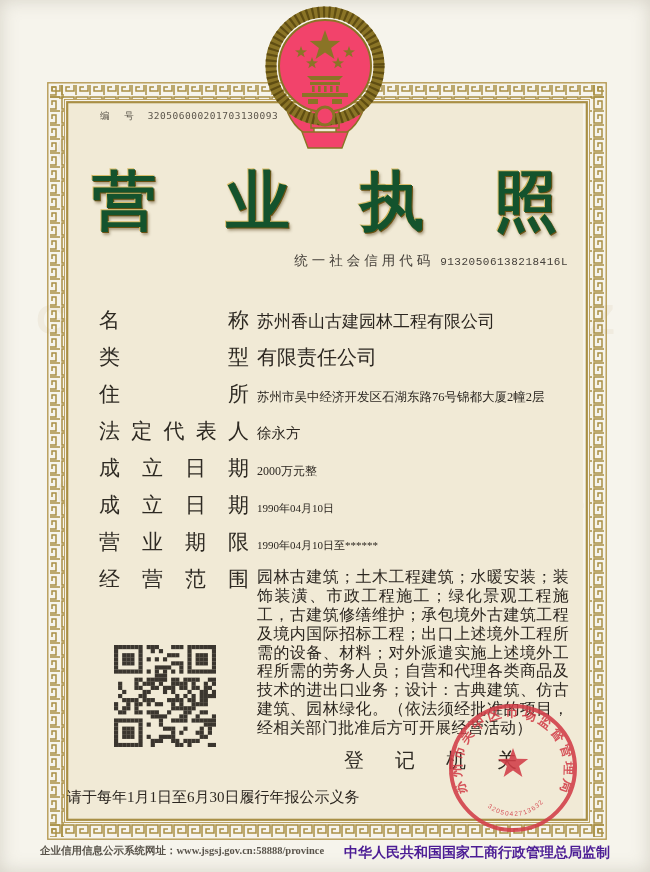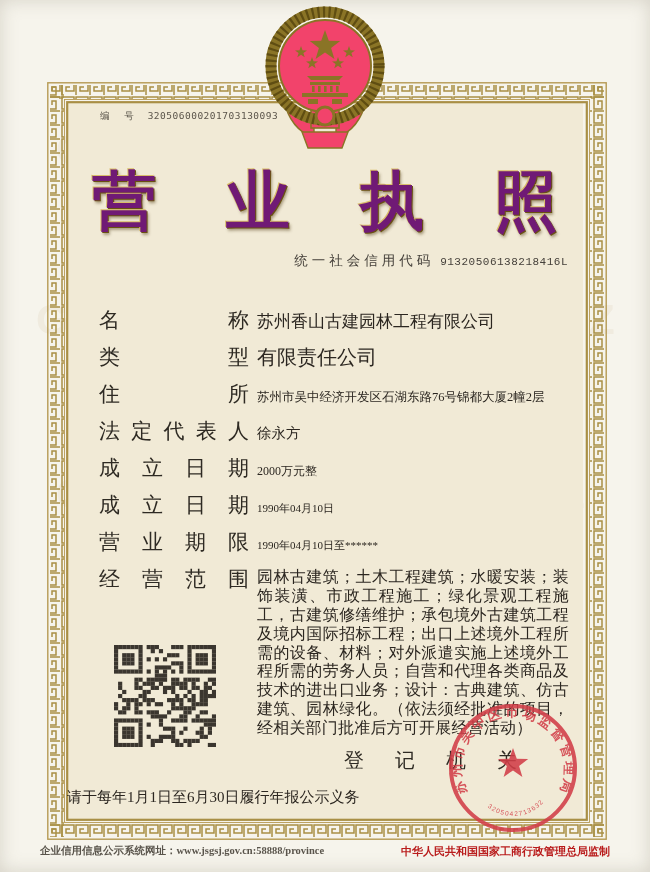--- a/index.html
+++ b/index.html
@@ -27,21 +27,21 @@
     position:absolute; left:100px; top:110px; z-index:5;
     font-family:"DejaVu Sans Mono","Liberation Mono",monospace;
     font-size:9.5px; color:#5a544a; letter-spacing:.5px;
   }
   .serial .lbl{letter-spacing:6px; margin-right:8px; font-family:Liberation Sans, sans-serif;}
 
   .title{
     position:absolute; left:0; right:0; top:158px; z-index:5;
     text-align:center; font-size:64px; font-weight:bold;
     letter-spacing:26px; text-indent:26px;
-    color:#701a75;
+    color:#14532d;
     text-shadow: -1px -1px 0 #d9bd6a, 1px 1px 0 #6a5112, 2px 3px 3px rgba(80,60,20,.45);
     font-family:"Liberation Sans","DejaVu Sans",sans-serif;
   }
 
   .credit{
     position:absolute; right:82px; top:252px; z-index:5;
     font-size:13.5px; color:#45403a; white-space:nowrap;
   }
   .credit .clabel{letter-spacing:4px; margin-right:6px;}
   .credit .ccode{font-family:Liberation Mono, monospace; font-size:11px; letter-spacing:.5px;}
@@ -81,21 +81,21 @@
     position:absolute; right:80px; top:789px; z-index:5;
     font-size:15.5px; color:#2b2620; white-space:pre;
   }
   .seal{position:absolute; left:443px; top:698px; z-index:8; opacity:.88;}
 
   .bottombar{
     position:absolute; left:0; right:0; top:844px; z-index:5;
     display:flex; justify-content:space-between; padding:0 40px; box-sizing:border-box;font-weight:bold;
   }
   .bb-left{font-size:10.5px; color:#59544b; font-family:"Liberation Serif",serif;}
-  .bb-right{font-size:11px; color:#b91c1c;}
+  .bb-right{font-size:14px; color:#4c1d95;}
 </style>
 </head>
 <body>
 
 <div class="page">
 
   <div class="wm" style="left:56px; top:126px;">GJGSZJJZ</div>
   <div class="wm" style="left:36px; top:296px;">GJGSZJJZ</div>
   <div class="wm" style="left:330px; top:296px;">GJGSZJJZ</div>
   <div class="wm" style="left:56px; top:470px;">GJGSZJJZ</div>

